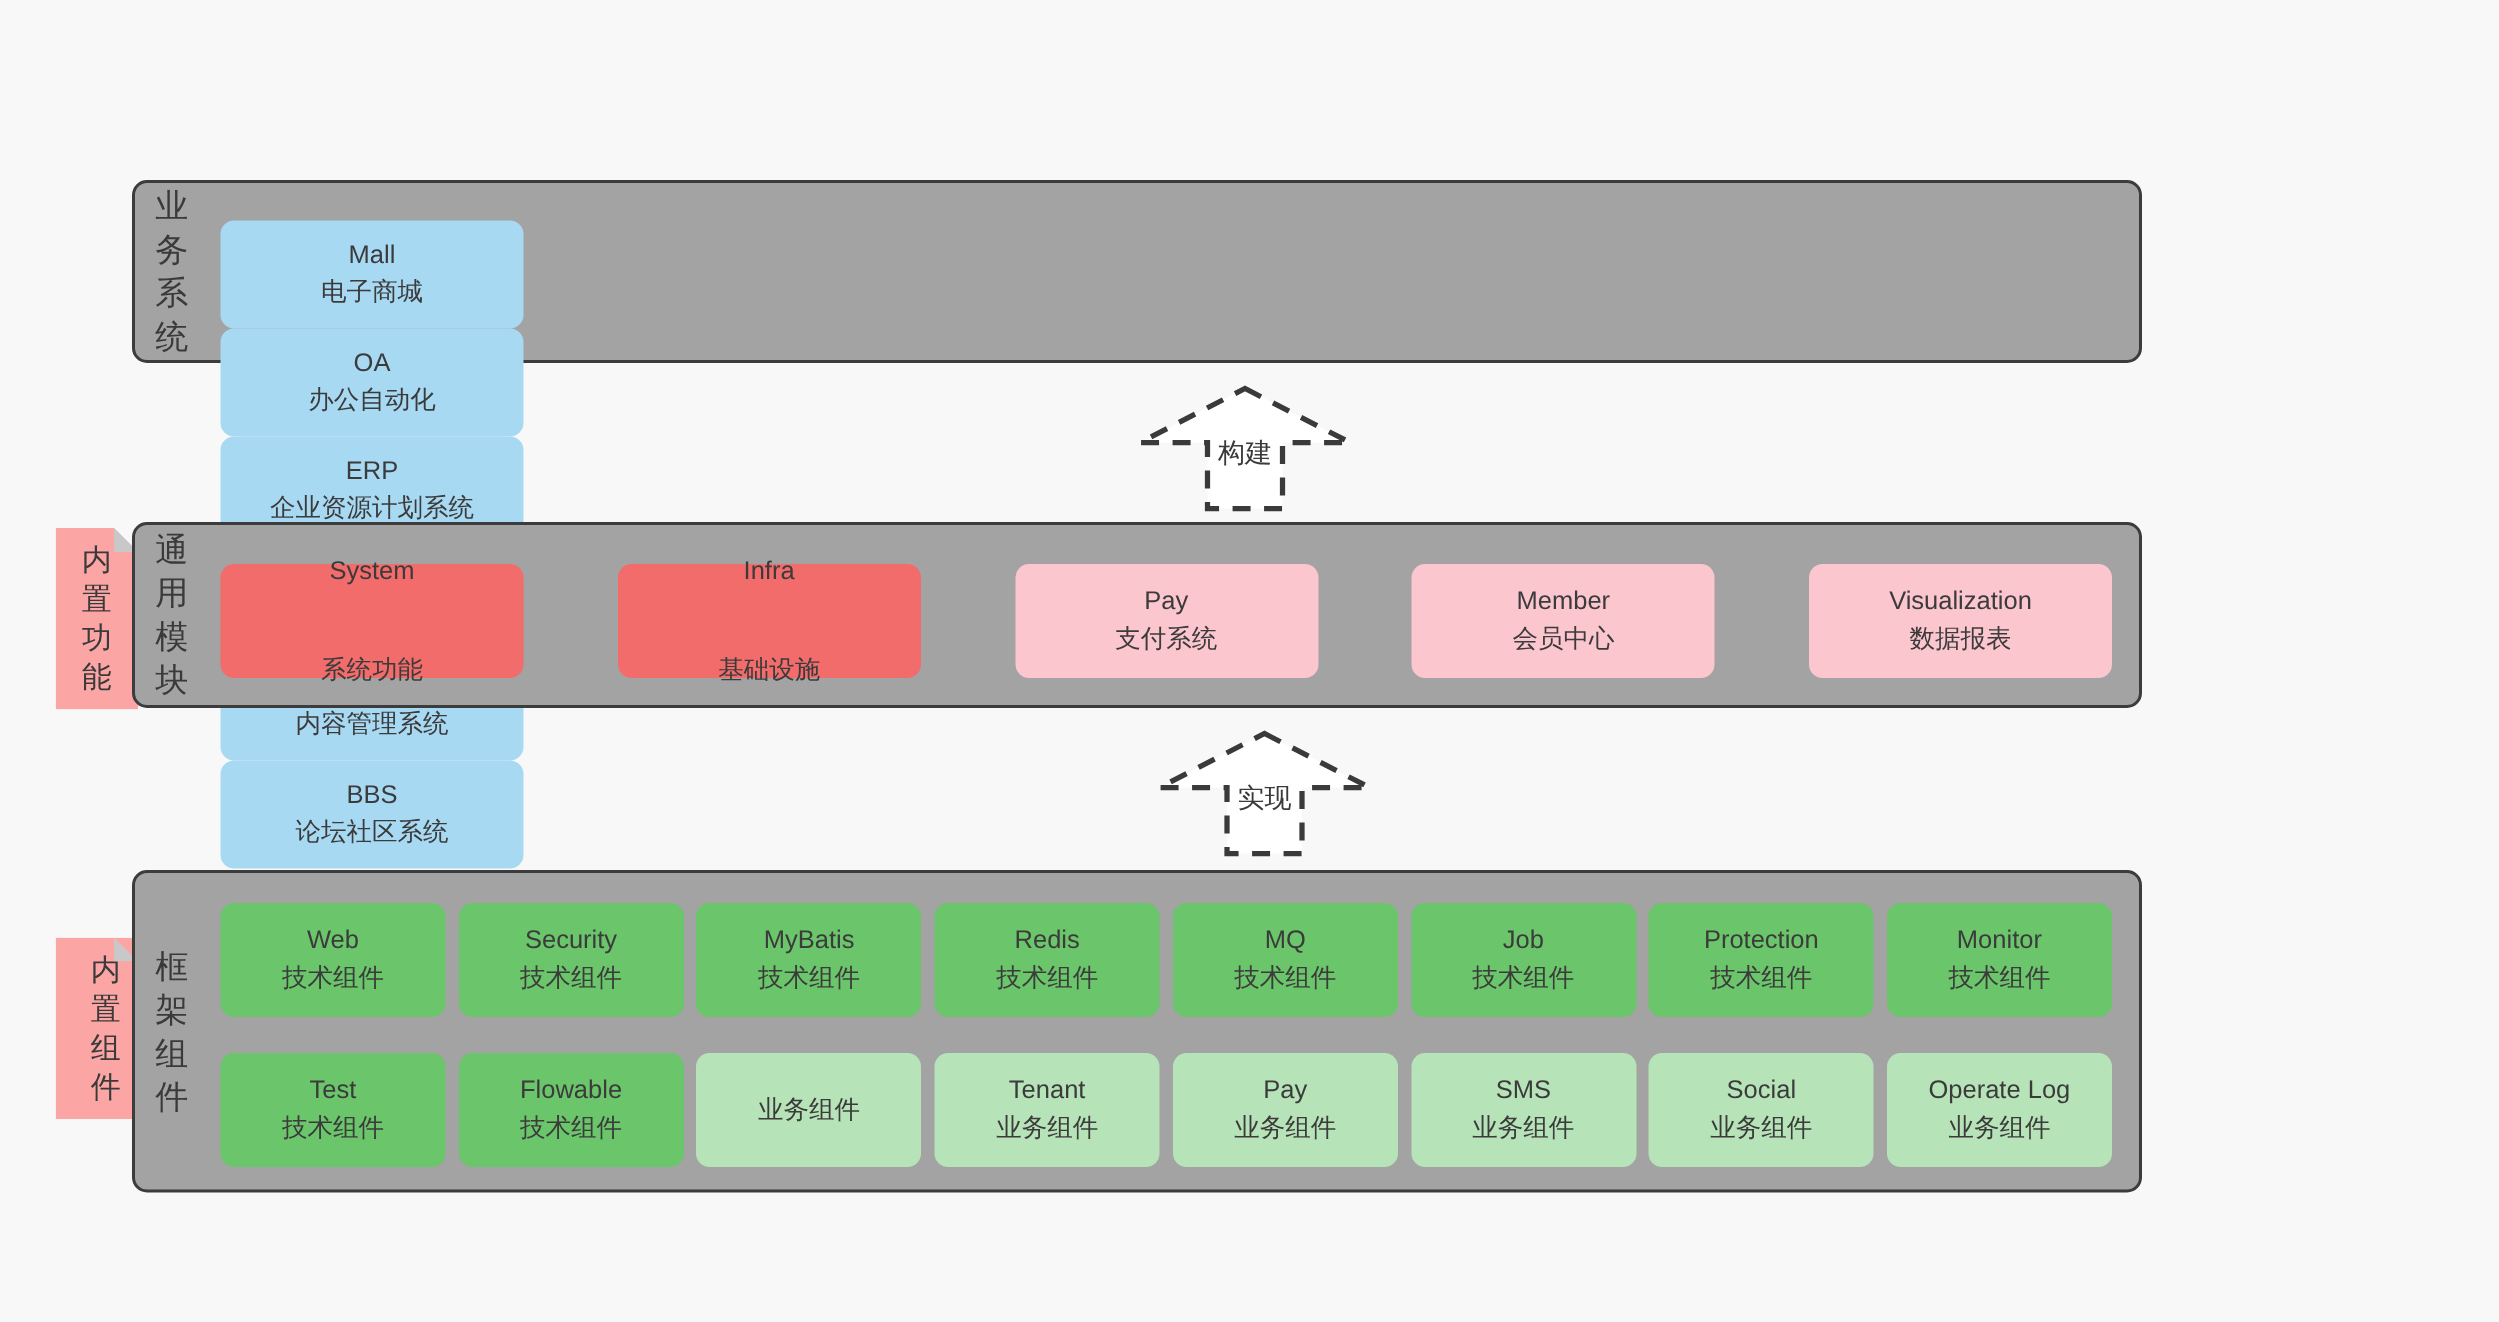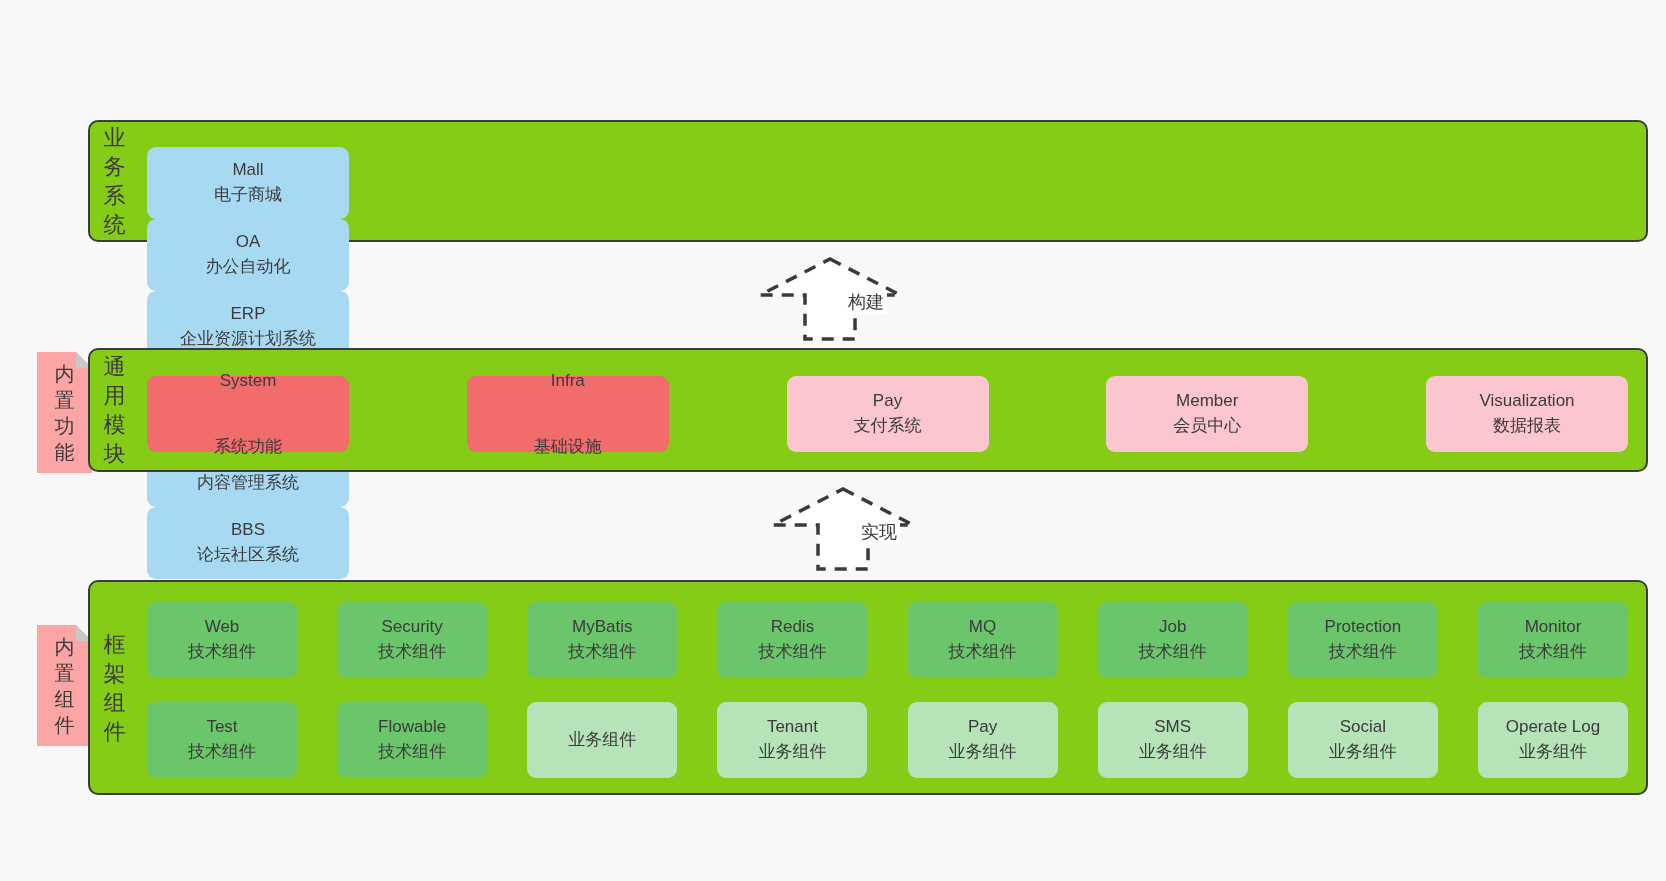--- a/index.html
+++ b/index.html
@@ -9,22 +9,22 @@
     color:#3b3b3b;
   }
   #stage{
     position:relative;
     width:1666px;height:881px;
     background:#f8f8f8;
     overflow:hidden;
   }
   
   .layer{
-    position:absolute;left:88px;width:1560px;
-    background:#84cc16;
+    position:absolute;left:88px;width:1340px;
+    background:#a3a3a3;
     border:2px solid #3c3c3c;
     border-radius:10px;
     box-sizing:border-box;
     z-index:2;
   }
   #layer1{top:120px;height:122px;}
   #layer2{top:348px;height:124px;}
   #layer3{top:580px;height:215px;}
   .v-label{
     position:absolute;left:11px;top:50%;
@@ -62,21 +62,21 @@
   .green{background:#6bc56b;}
   .lgreen{background:#b7e3b8;}
   
   .sticky{
     position:absolute;left:37px;width:55px;
     background:#fca5a5;
     z-index:1;
     clip-path:polygon(0 0,calc(100% - 16px) 0,100% 16px,100% 100%,0 100%);
   }
   #sticky2{top:352px;height:121px;}
-  #sticky3{top:625px;height:121px;}
+  #sticky3{top:625px;height:121px;padding-left:12px;}
   .fold{
     position:absolute;top:0;right:0;
     width:16px;height:16px;
     background:#c8c8c8;
     clip-path:polygon(0 0,100% 100%,0 100%);
   }
   .sticky-text{
     position:absolute;left:50%;top:9px;
     transform:translateX(-50%);
     width:24px;
@@ -93,21 +93,20 @@
   #arrow1{left:757px;top:256px;}
   #arrow2{left:770px;top:486px;}
   .arrow svg{display:block;}
   .arrow-label{
     position:absolute;left:50%;top:34px;
     transform:translateX(-50%);
     background:#ffffff;
     padding:0 3px;
     font-size:18px;color:#3a3a3a;
     white-space:nowrap;
-    margin-left:36px;
   }
 </style>
 </head>
 <body>
 
 <div id="stage">
 
   <div class="layer" id="layer1">
     <div class="v-label">业务系统</div>
     <div class="row">

